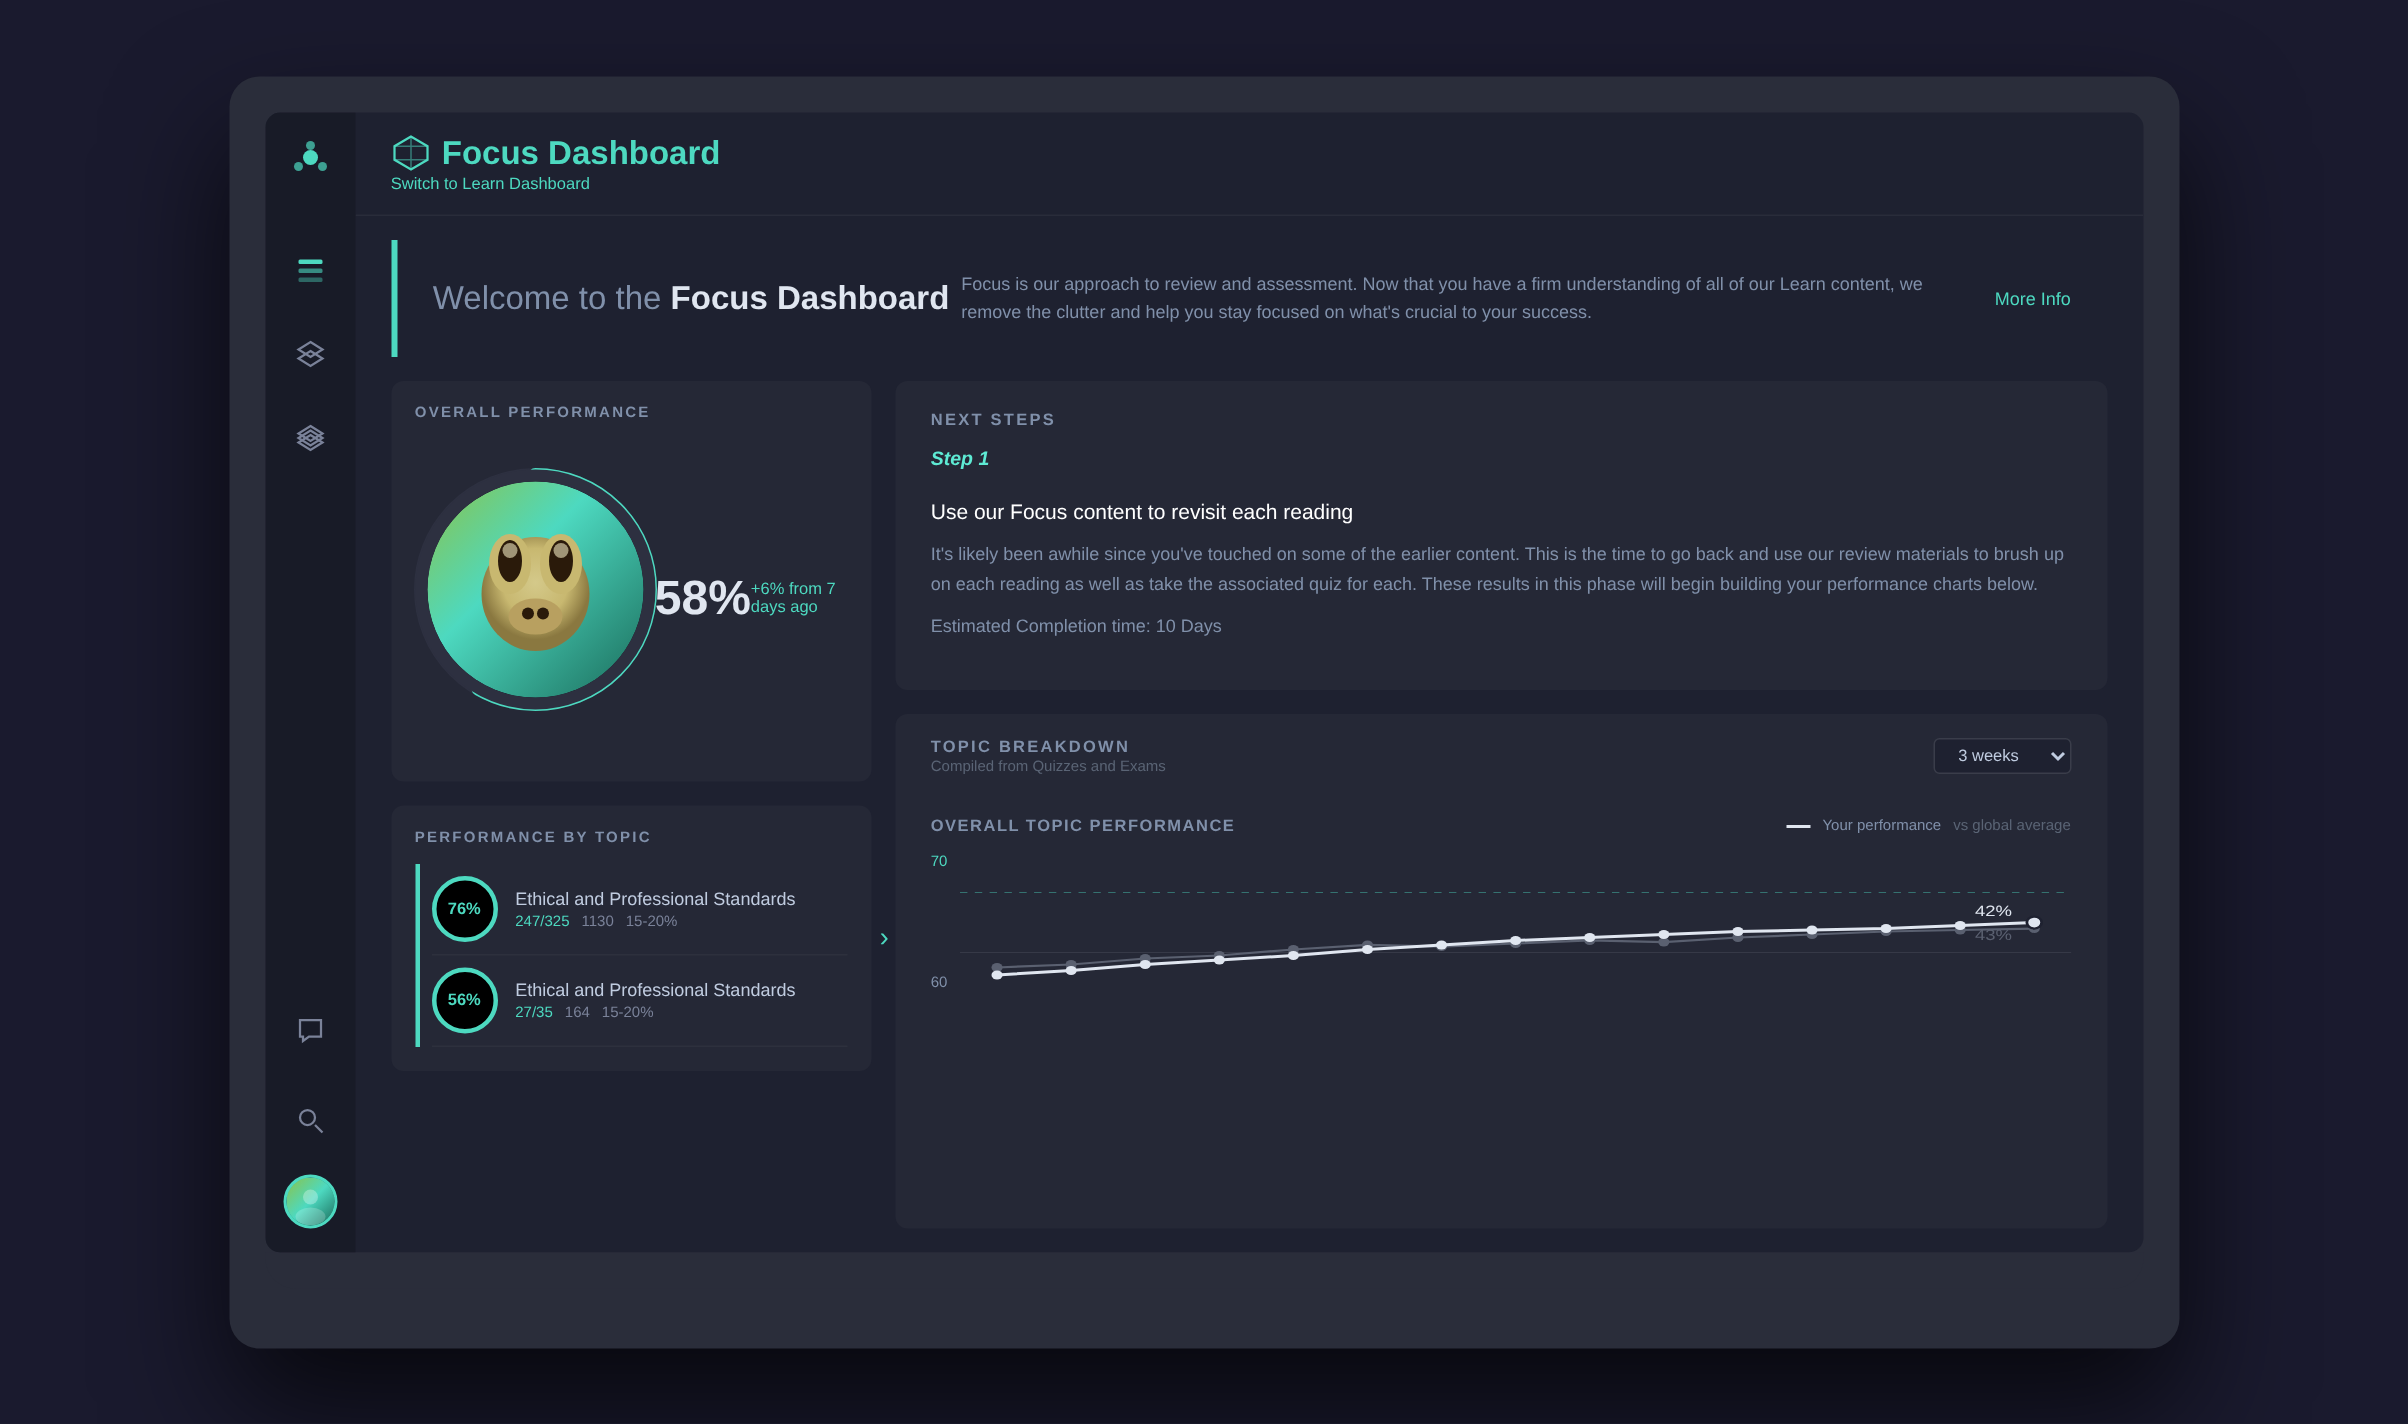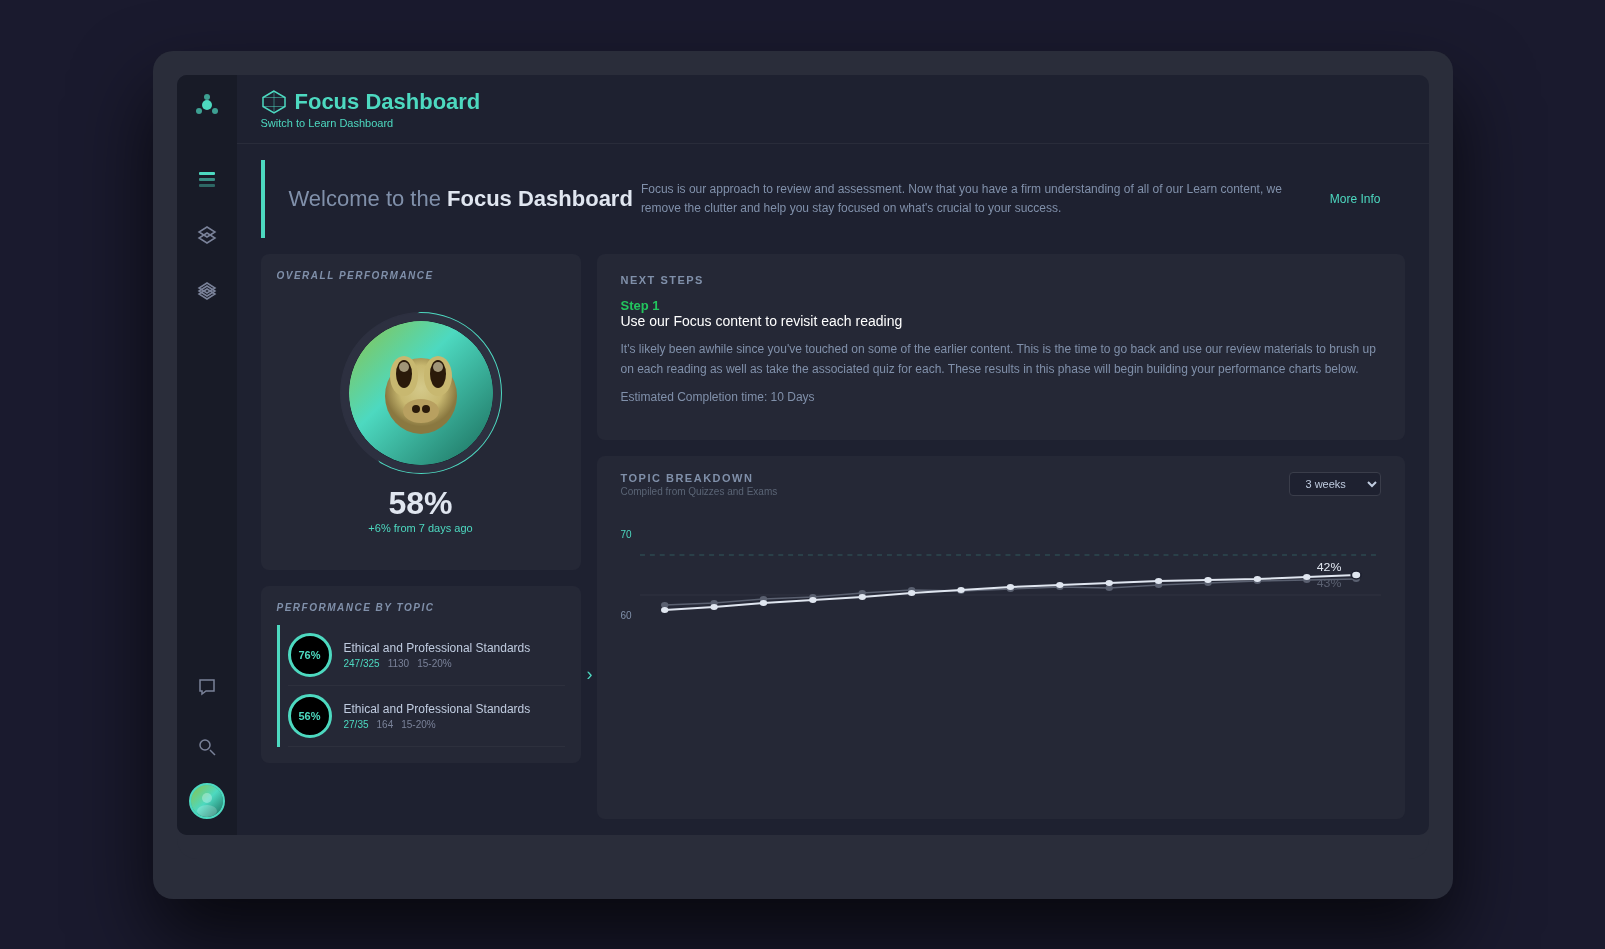--- a/index.html
+++ b/index.html
@@ -183,27 +183,26 @@
       border-radius: 8px;
       padding: 16px;
     }
 
     .panel-title {
       font-size: 10px;
       font-weight: 700;
       letter-spacing: 1.5px;
       color: #8090aa;
       margin-bottom: 12px;
-      font-style: italic;
     }
 
     
     .performance-center {
       display: flex;
-      flex-direction: column;
+      flex-direction: row;
       align-items: center;
       padding: 20px 0;
       justify-content: flex-end;
     }
 
     .circle-container {
       position: relative;
       width: 160px;
       height: 160px;
       margin-bottom: 12px;
@@ -318,22 +317,23 @@
       font-size: 11px;
       font-weight: 700;
       letter-spacing: 1.5px;
       color: #8090aa;
       margin-bottom: 12px;
     }
 
     .step-number {
       font-size: 13px;
       font-weight: 600;
-      color: #22c55e;
-      margin-bottom: 0;
+      color: #5eead4;
+      margin-bottom: 20px;
+      font-style: italic;
     }
 
     .step-link {
       font-size: 14px;
       color: #ffffff;
       margin-bottom: 10px;
       cursor: pointer;
     }
 
     .step-desc {
@@ -676,20 +676,28 @@
                 </div>
                 <select class="time-selector">
                   <option>3 weeks</option>
                   <option>1 week</option>
                   <option>1 month</option>
                   <option>3 months</option>
                 </select>
               </div>
 
               <div class="chart-area">
+                <div class="chart-header-row">
+                  <div class="overall-topic-label">OVERALL TOPIC PERFORMANCE</div>
+                  <div class="chart-legend">
+                    <span class="you-line"></span>
+                    <span>Your performance</span>
+                    <span style="margin-left:4px;color:#5a6475;">vs global average</span>
+                  </div>
+                </div>
 
                 <div style="position:relative;display:flex;align-items:flex-start;gap:8px;">
 
                   <div style="display:flex;flex-direction:column;justify-content:space-between;height:100px;padding:4px 0;flex-shrink:0;text-align:right;">
                     <span style="font-size:10px;color:#4dd9c0;">70</span>
                     <span style="font-size:10px;color:#8090aa;">60</span>
                   </div>
 
                   <svg width="100%" height="110" viewBox="0 0 600 110" preserveAspectRatio="none" style="flex:1;">
 

